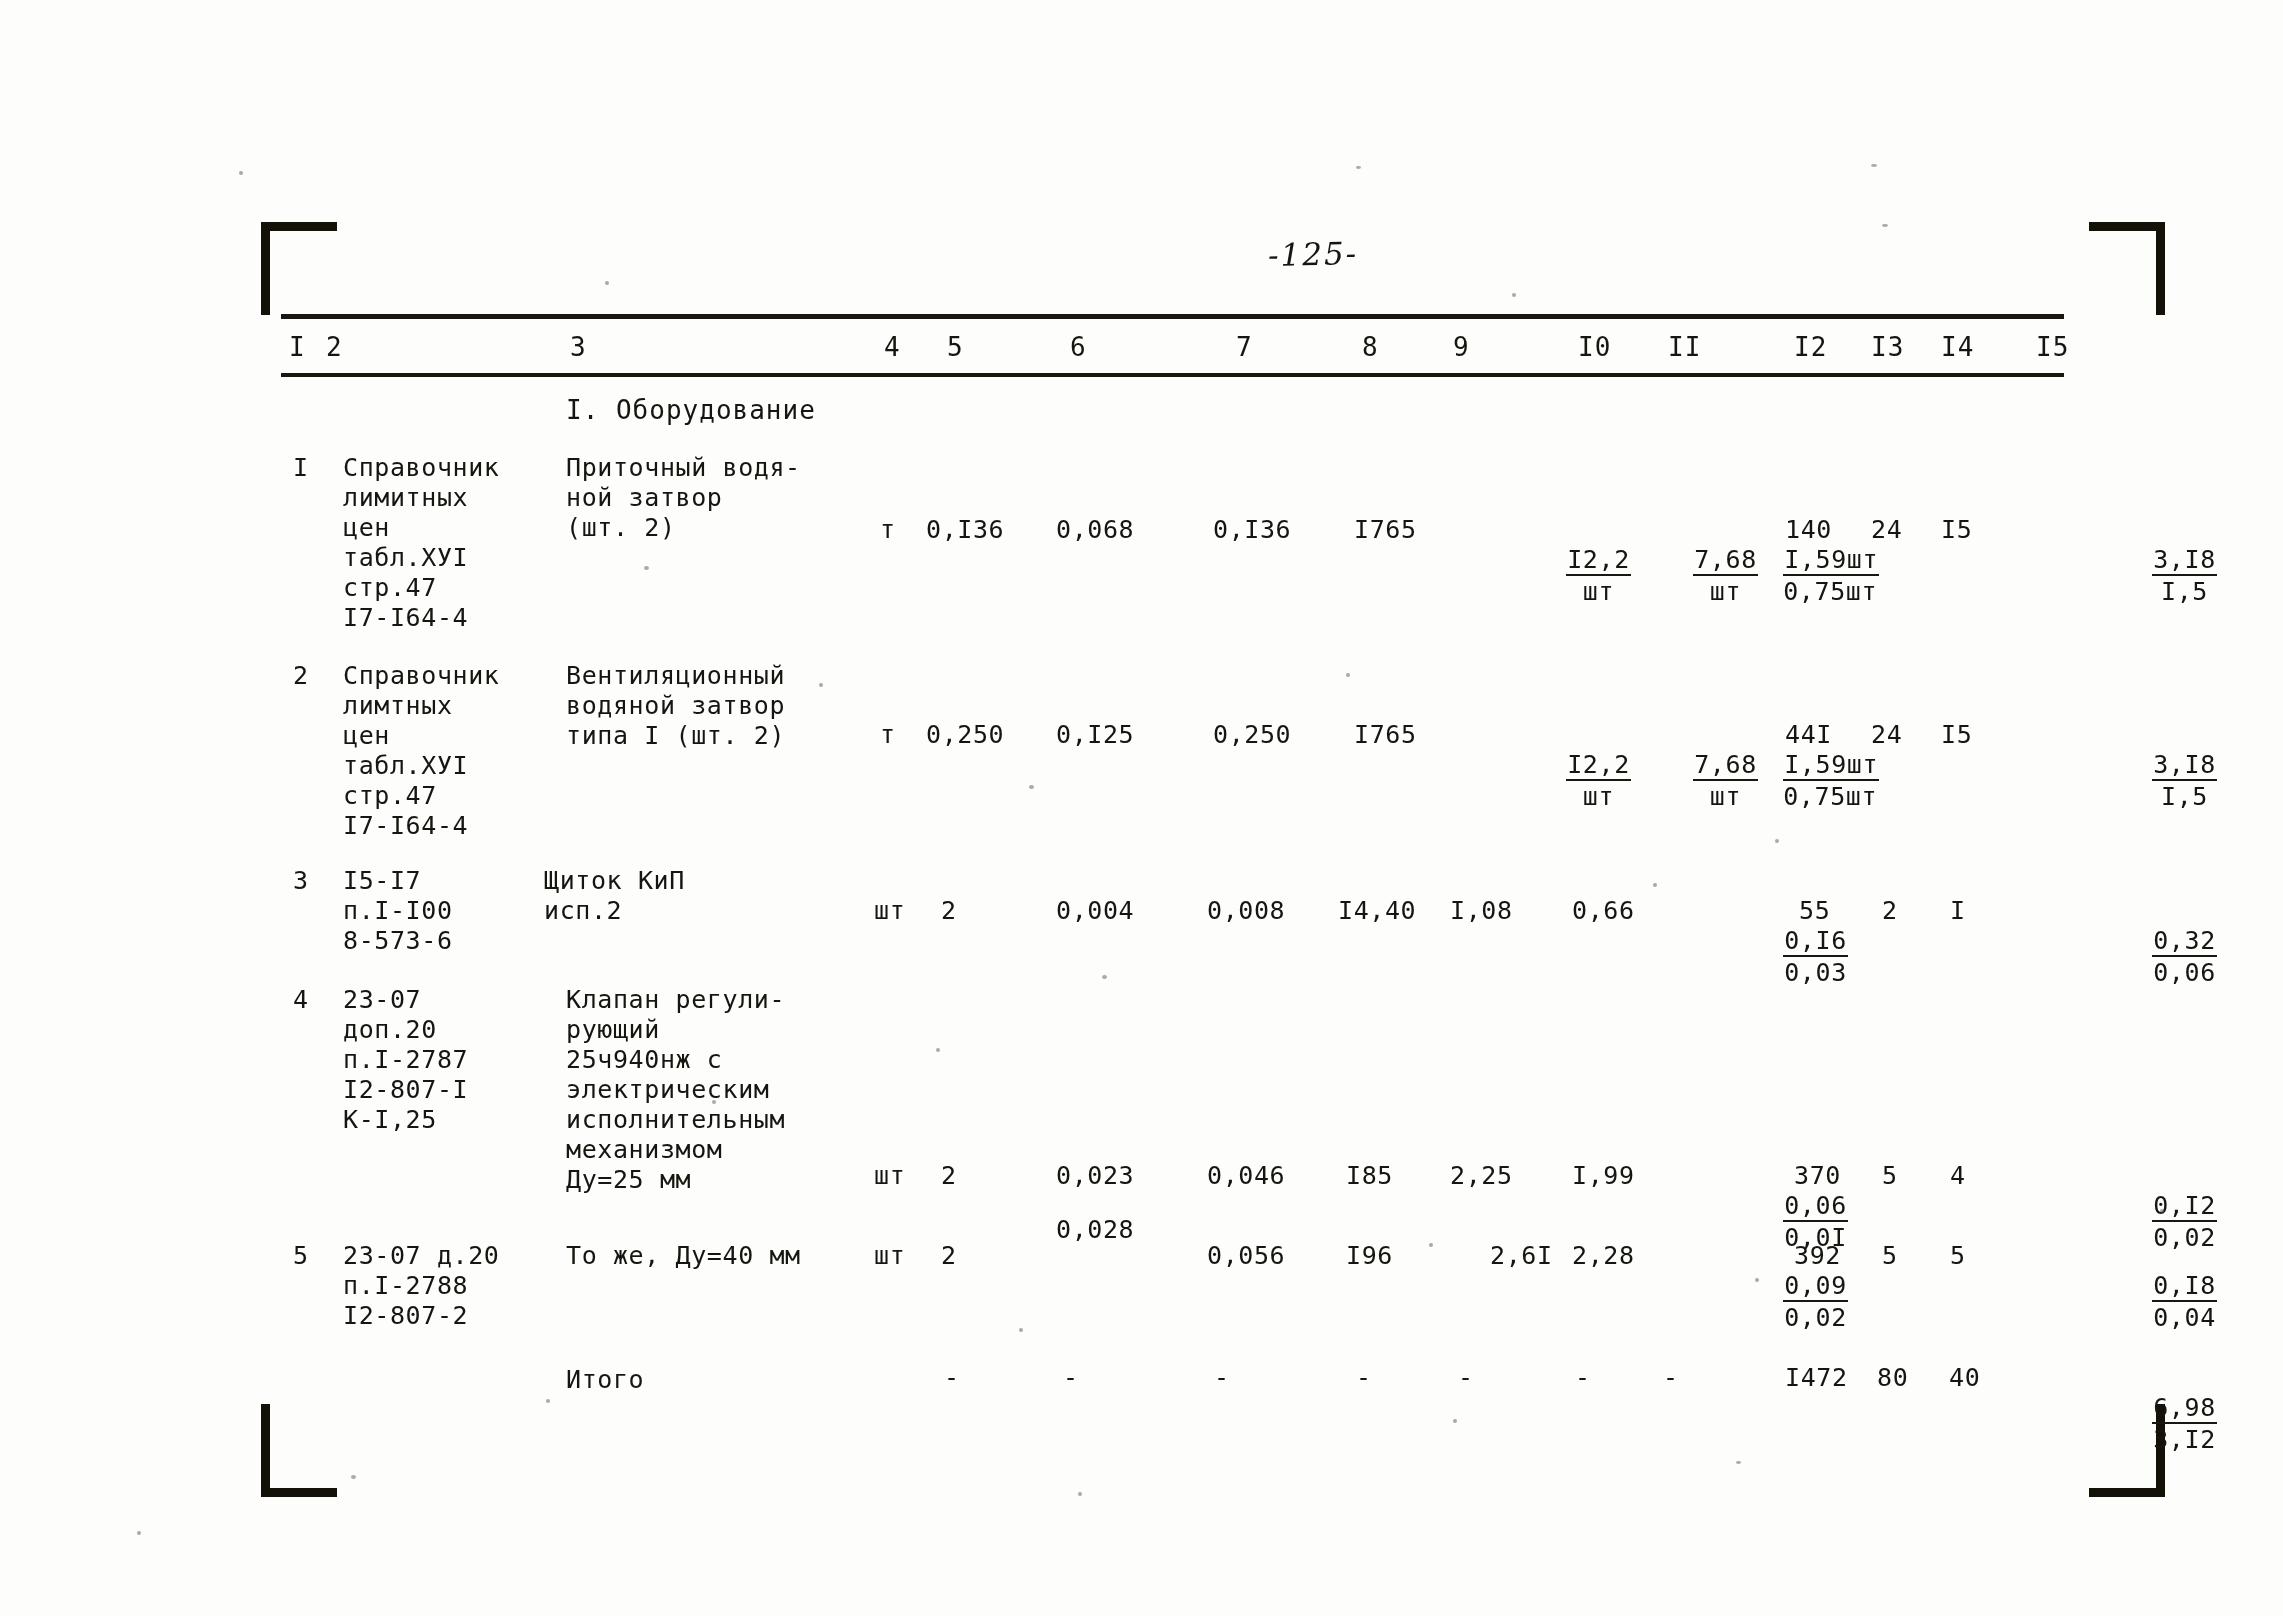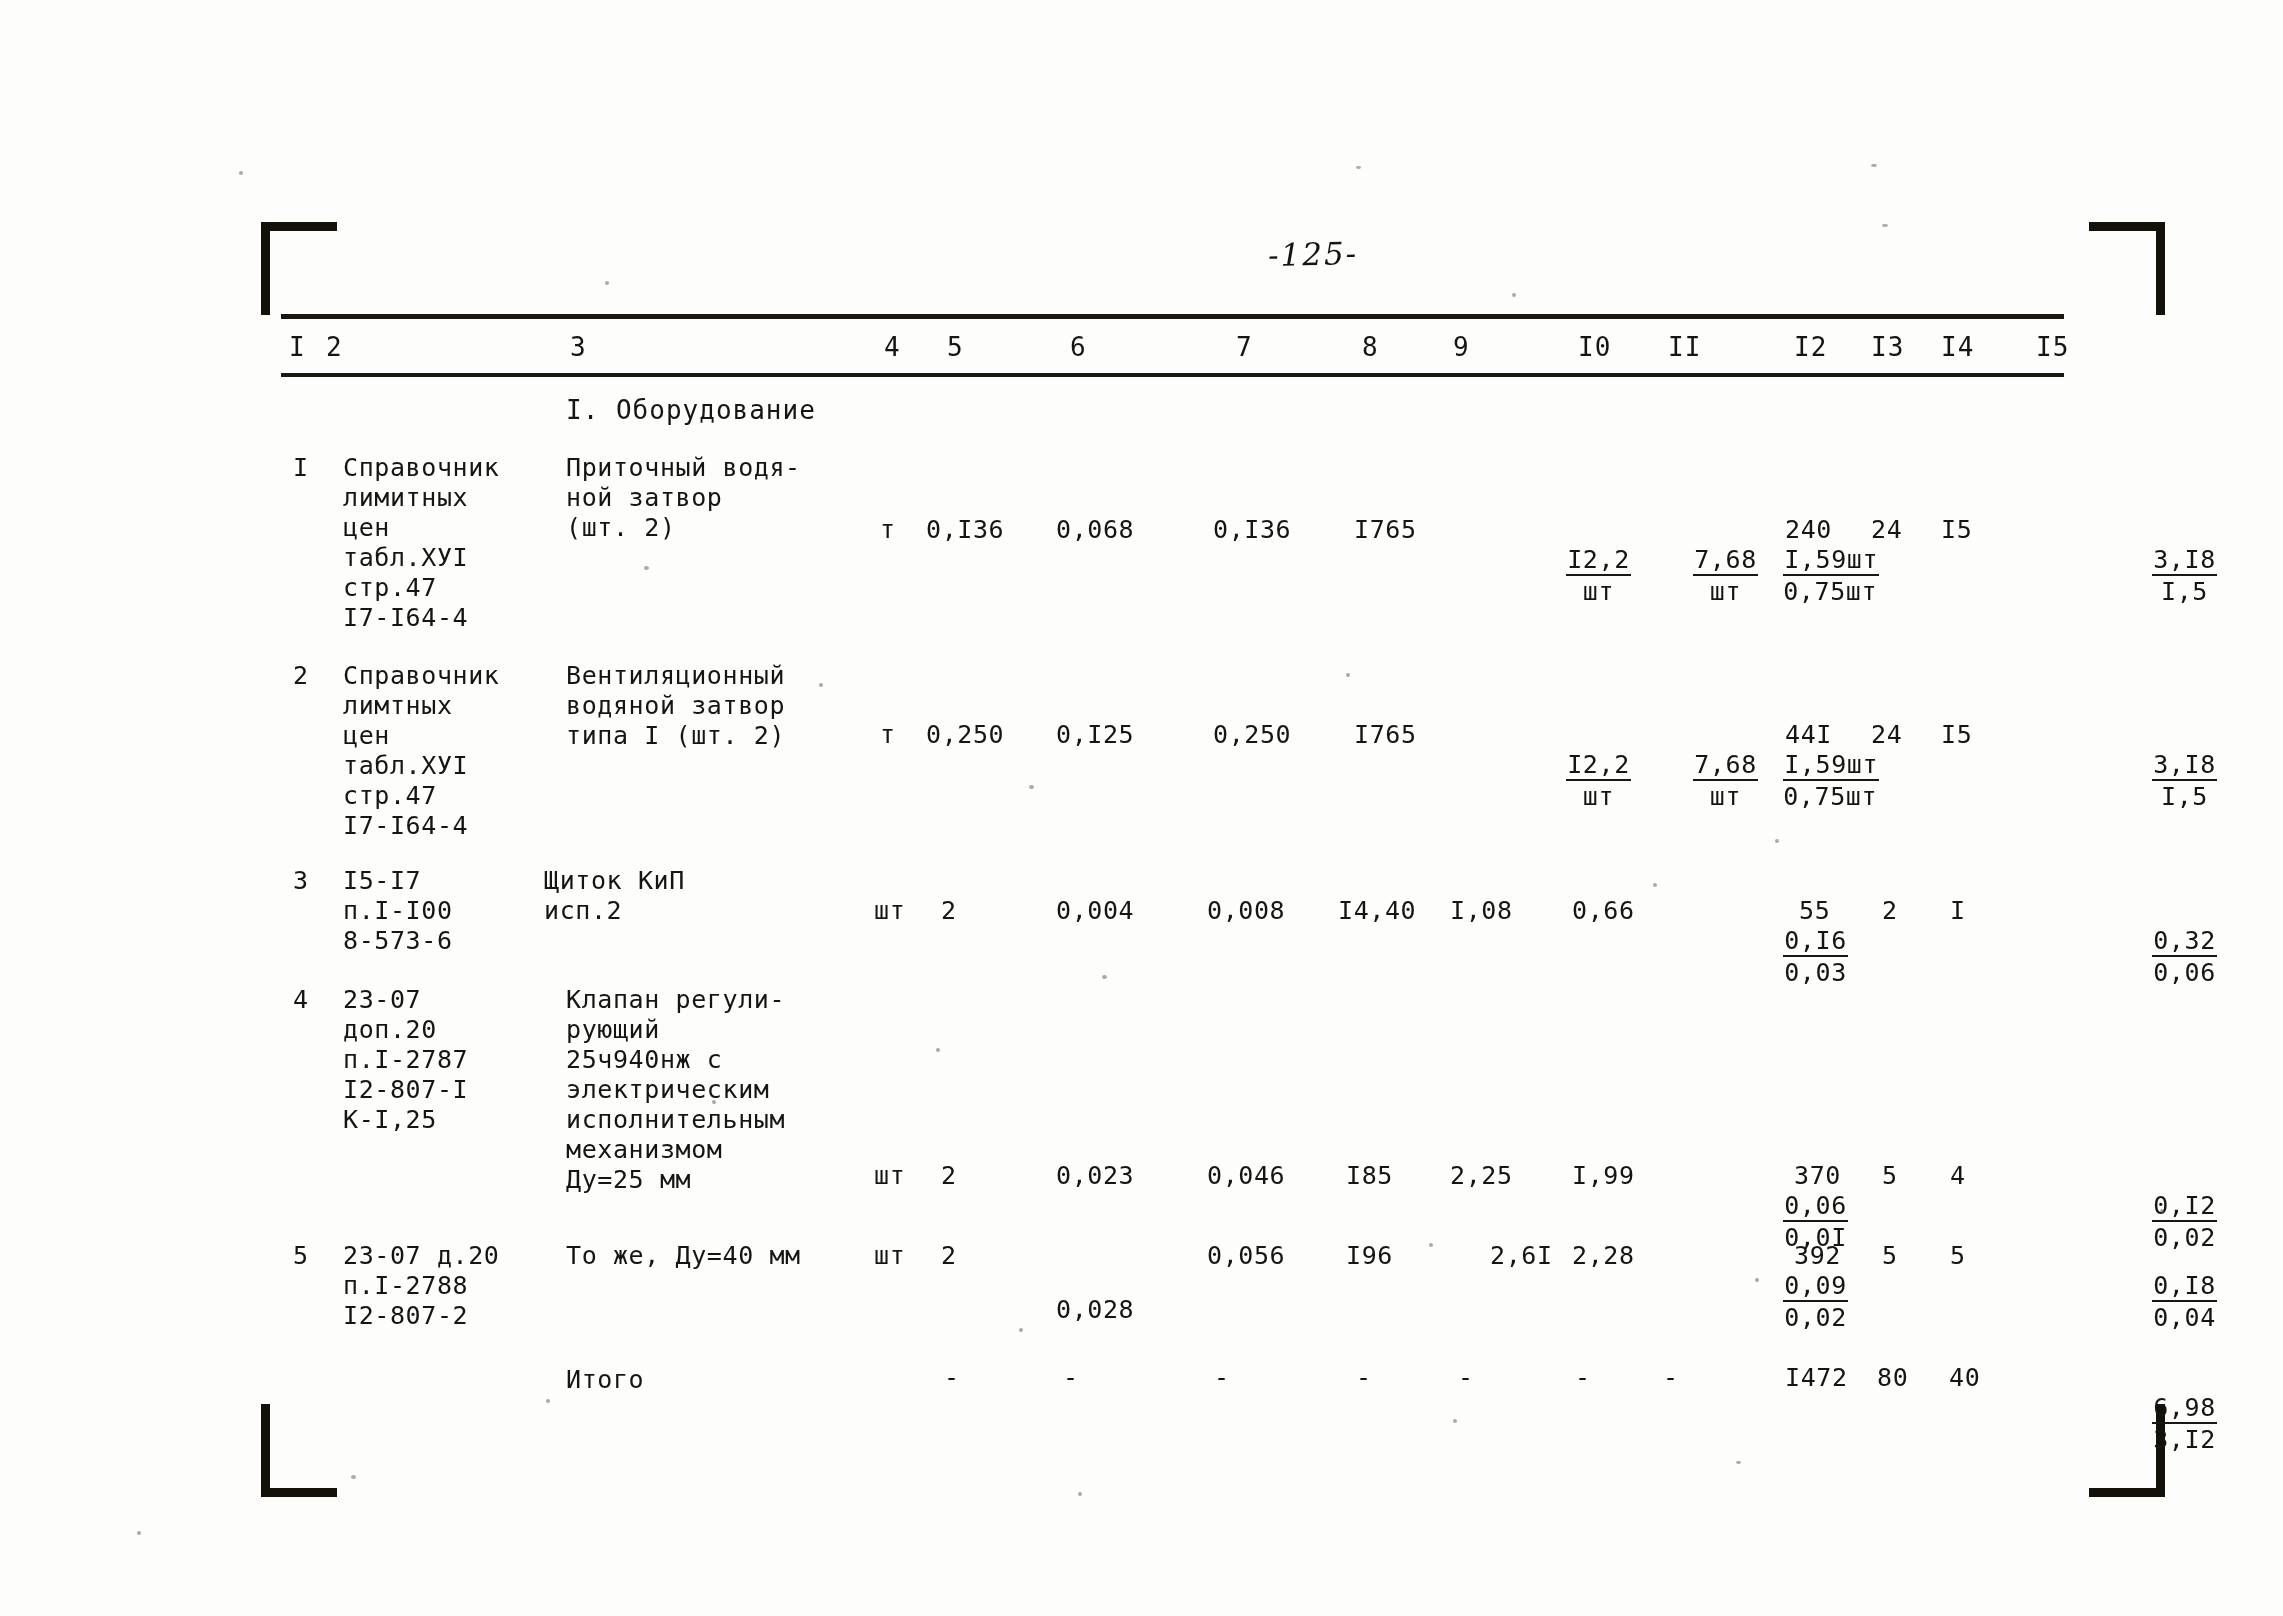--- a/index.html
+++ b/index.html
@@ -132,21 +132,21 @@
       <div class="cell" style="left:1354px;top:515px">I765</div>
       <div class="cell" style="left:1441px;top:515px">
         <span class="frac"><span class="num">I2,2</span><span class="den">шт</span></span>
       </div>
       <div class="cell" style="left:1568px;top:515px">
         <span class="frac"><span class="num">7,68</span><span class="den">шт</span></span>
       </div>
       <div class="cell" style="left:1658px;top:515px">
         <span class="frac inline-unit"><span class="num">I,59шт</span><span class="den">0,75шт</span></span>
       </div>
-      <div class="cell" style="left:1785px;top:515px">240</div>
+      <div class="cell" style="left:1785px;top:515px">140</div>
       <div class="cell" style="left:1871px;top:515px">24</div>
       <div class="cell" style="left:1941px;top:515px">I5</div>
       <div class="cell" style="left:2027px;top:515px">
         <span class="frac"><span class="num">3,I8</span><span class="den">I,5</span></span>
       </div>
     </div>
 
     <div>
       <div class="cell" style="left:293px;top:661px">2</div>
       <div class="cell" style="left:343px;top:661px">Справочник
@@ -238,21 +238,21 @@
     </div>
 
     <div>
       <div class="cell" style="left:293px;top:1241px">5</div>
       <div class="cell" style="left:343px;top:1241px">23-07 д.20
 п.I-2788
 I2-807-2</div>
       <div class="cell" style="left:566px;top:1241px">То же, Ду=40 мм</div>
       <div class="cell" style="left:874px;top:1241px">шт</div>
       <div class="cell" style="left:941px;top:1241px">2</div>
-      <div class="cell" style="left:1056px;top:1295px">0,028</div>
+      <div class="cell" style="left:1056px;top:1215px">0,028</div>
       <div class="cell" style="left:1207px;top:1241px">0,056</div>
       <div class="cell" style="left:1346px;top:1241px">I96</div>
       <div class="cell" style="left:1490px;top:1241px">2,6I</div>
       <div class="cell" style="left:1572px;top:1241px">2,28</div>
       <div class="cell" style="left:1658px;top:1241px">
         <span class="frac"><span class="num">0,09</span><span class="den">0,02</span></span>
       </div>
       <div class="cell" style="left:1794px;top:1241px">392</div>
       <div class="cell" style="left:1882px;top:1241px">5</div>
       <div class="cell" style="left:1950px;top:1241px">5</div>

